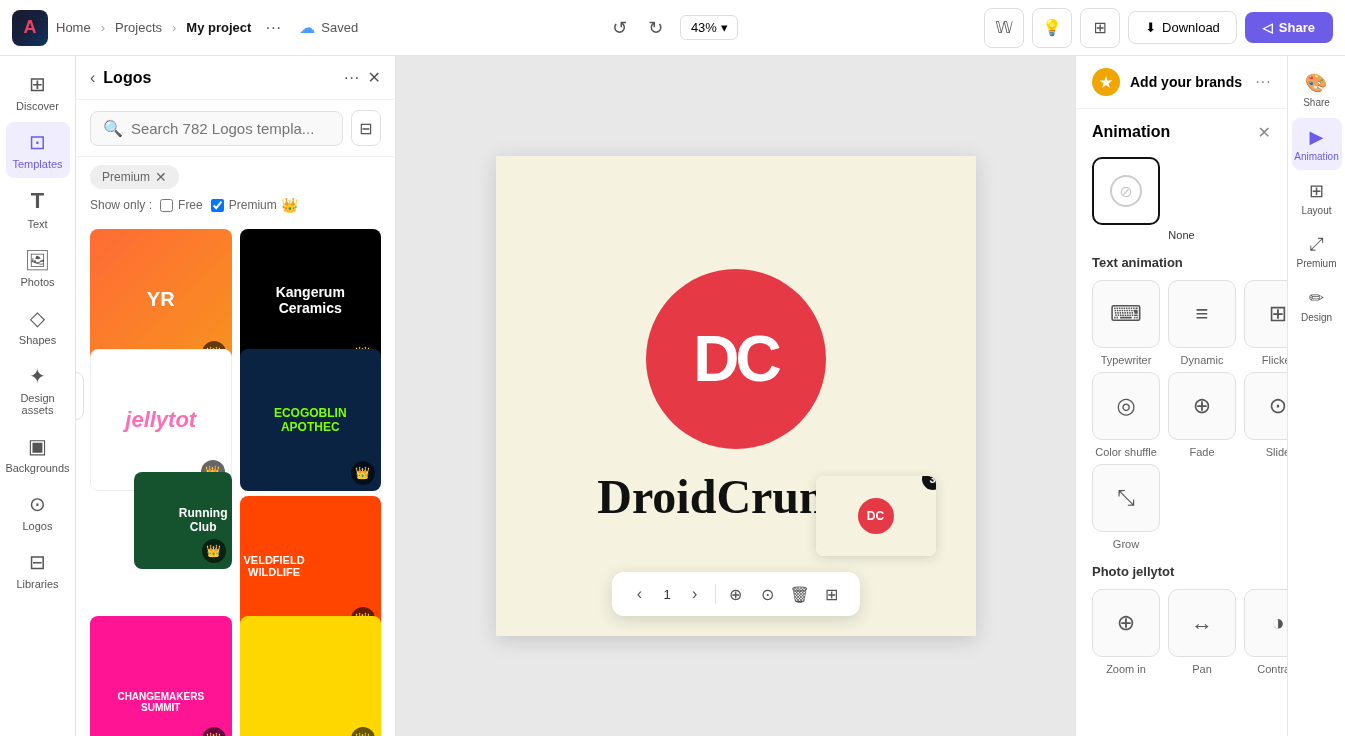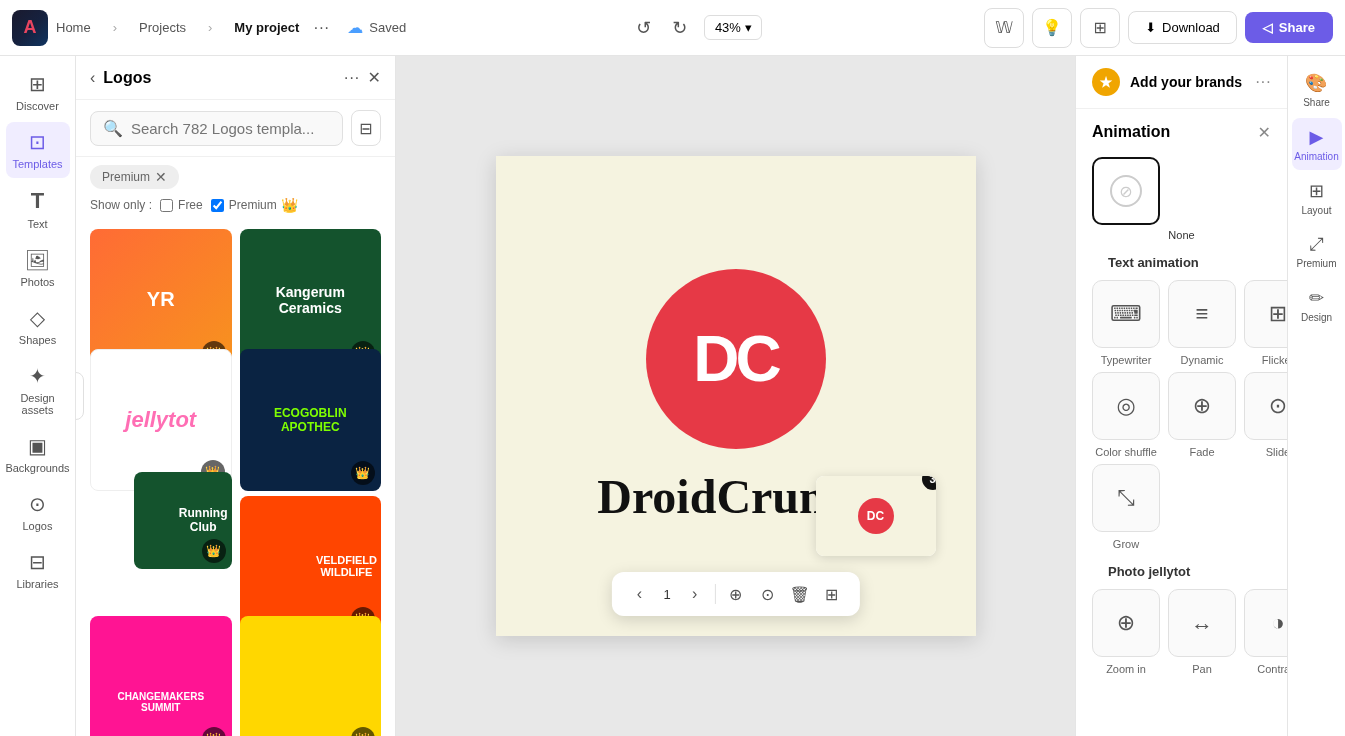--- a/index.html
+++ b/index.html
@@ -20,21 +20,21 @@
     }
     .app-logo {
       width: 36px; height: 36px;
       background: linear-gradient(135deg, #1a1a2e 0%, #16213e 50%, #0f3460 100%);
       border-radius: 8px;
       display: flex; align-items: center; justify-content: center;
       color: #e94560; font-weight: bold; font-size: 18px;
       flex-shrink: 0;
     }
     .breadcrumb {
-      display: flex; align-items: center; gap: 22px;
+      display: flex; align-items: center; gap: 10px;
       font-size: 13px; color: #555;
     }
     .breadcrumb .current { font-weight: 600; color: #111; }
     .breadcrumb .sep { color: #aaa; }
     .more-dots { padding: 4px 6px; cursor: pointer; color: #555; font-size: 16px; border-radius: 4px; }
     .saved-badge {
       display: flex; align-items: center; gap: 6px;
       font-size: 13px; color: #555; margin-left: 4px;
     }
     .topbar-center {
@@ -322,21 +322,21 @@
       gap: 4px; cursor: pointer;
     }
     .none-icon {
       width: 32px; height: 32px; border-radius: 50%;
       border: 2px solid #ccc;
       display: flex; align-items: center; justify-content: center;
       color: #ccc; font-size: 16px;
     }
     .none-label { font-size: 11px; color: #333; margin-top: 4px; text-align: center; }
 
-    .section-label { font-size: 13px; font-weight: 600; margin: 14px 16px 10px; color: #333; }
+    .section-label { font-size: 13px; font-weight: 600; margin: 14px 0 10px; color: #333; }
     .anim-grid {
       display: grid; grid-template-columns: 1fr 1fr 1fr;
       gap: 8px; margin-bottom: 6px;
     }
     .anim-card {
       display: flex; flex-direction: column;
       align-items: center; gap: 6px; cursor: pointer;
     }
     .anim-btn {
       width: 68px; height: 68px; border-radius: 10px;
@@ -487,37 +487,37 @@
   </div>
 
   <div class="expand-btn">›</div>
 
   <div class="panel-grid">
 
     <div class="template-card tmpl-1" style="display:flex;align-items:center;justify-content:center;">
       <span style="color:white;font-size:20px;font-weight:900;">YR</span>
       <div class="template-badge">👑</div>
     </div>
-    <div class="template-card" style="background:#14532d;display:flex;align-items:center;justify-content:center;">
+    <div class="template-card" style="background:#000000;display:flex;align-items:center;justify-content:center;">
       <span style="color:#fff;font-size:14px;font-weight:700;text-align:center;padding:4px;">Kangerum<br>Ceramics</span>
       <div class="template-badge">👑</div>
     </div>
     <div class="template-card" style="background:#fff;display:flex;align-items:center;justify-content:center;border:1px solid #eee;">
       <span style="color:#ff6eb4;font-size:22px;font-weight:900;font-style:italic;">jellytot</span>
       <div class="template-badge">👑</div>
     </div>
     <div class="template-card tmpl-4" style="display:flex;align-items:center;justify-content:center;">
       <span style="color:#7fff00;font-size:12px;font-weight:700;text-align:center;padding:4px;">ECOGOBLIN<br>APOTHEC</span>
       <div class="template-badge">👑</div>
     </div>
     <div class="template-card" style="background:#14532d;display:flex;align-items:center;justify-content:flex-end;margin-left:44px;">
       <span style="color:#fff;font-size:12px;font-weight:700;text-align:center;padding:4px;">Running<br>Club</span>
       <div class="template-badge">👑</div>
     </div>
-    <div class="template-card tmpl-7" style="display:flex;align-items:center;justify-content:flex-end;margin-top:24px;">
+    <div class="template-card tmpl-7" style="display:flex;align-items:center;justify-content:flex-start;margin-top:24px;">
       <span style="color:#fff;font-size:11px;font-weight:900;text-align:center;padding:4px;">VELDFIELD<br>WILDLIFE</span>
       <div class="template-badge">👑</div>
     </div>
     <div class="template-card tmpl-8" style="display:flex;align-items:center;justify-content:center;">
       <span style="color:#fff;font-size:10px;font-weight:700;text-align:center;padding:4px;margin-top:30px;">CHANGEMAKERS<br>SUMMIT</span>
       <div class="template-badge">👑</div>
     </div>
     <div class="template-card" style="background:#ffd700;display:flex;align-items:center;justify-content:center;">
       <div class="template-badge">👑</div>
     </div>

